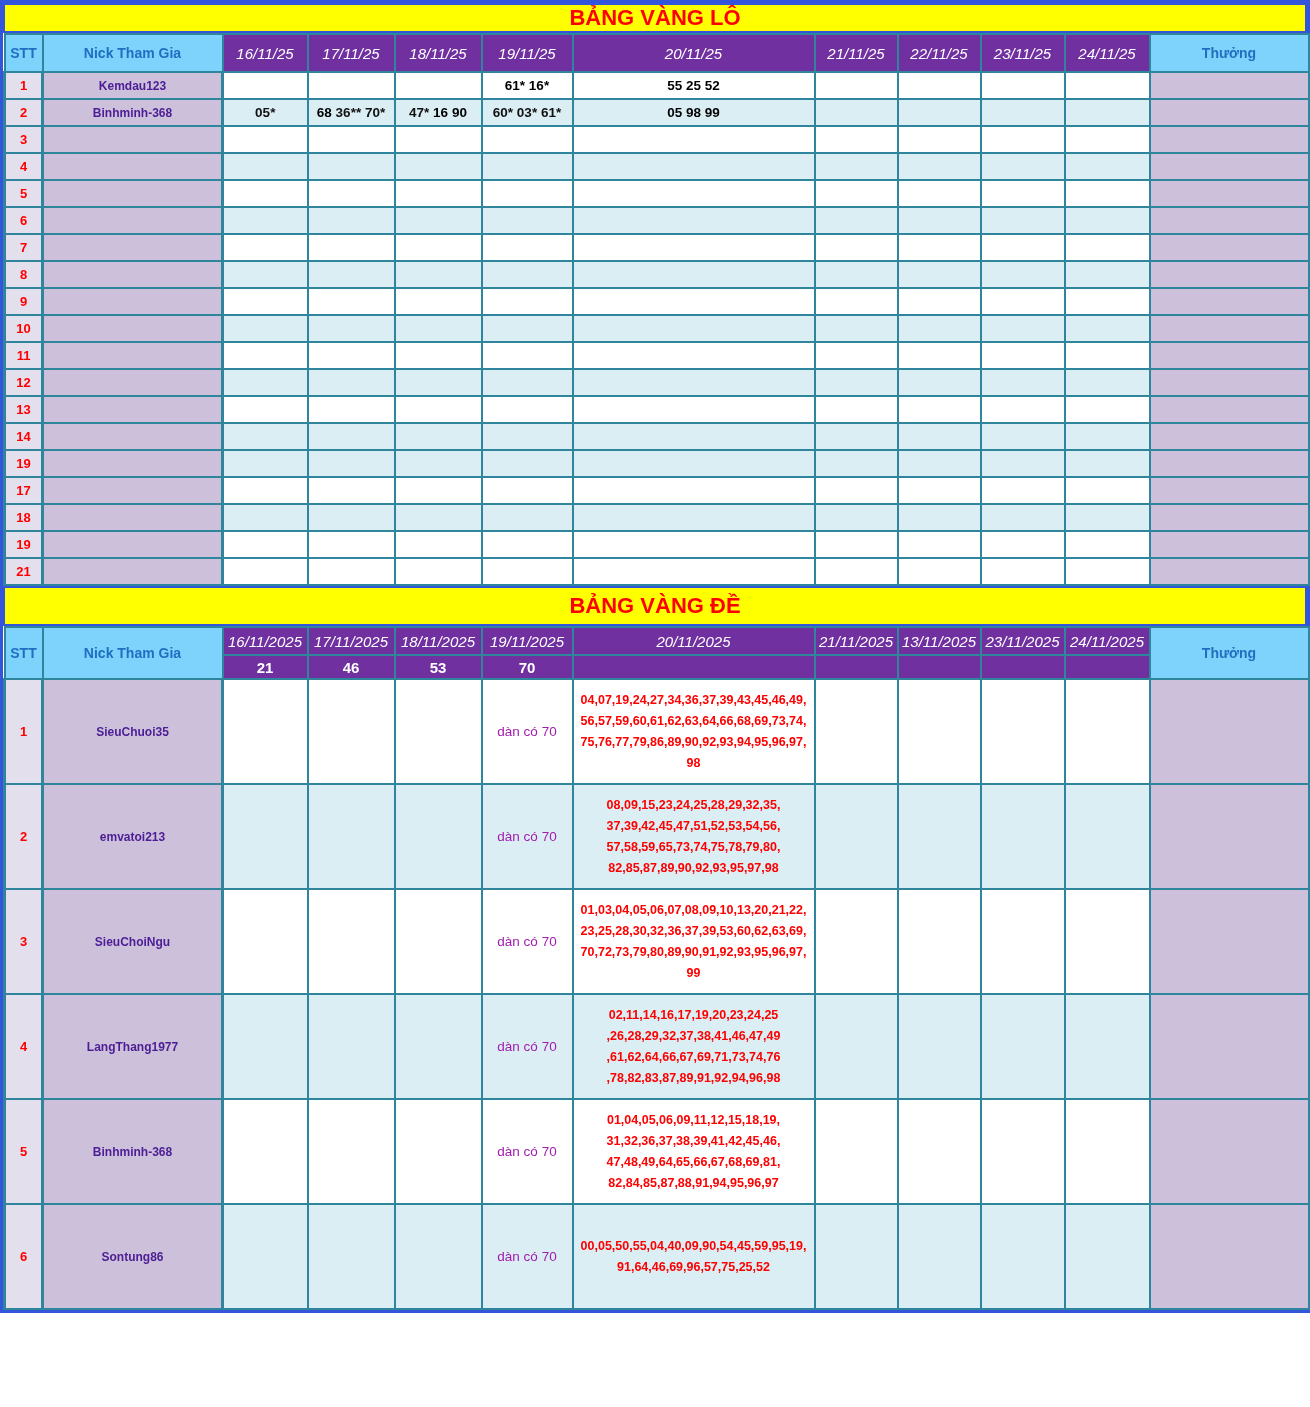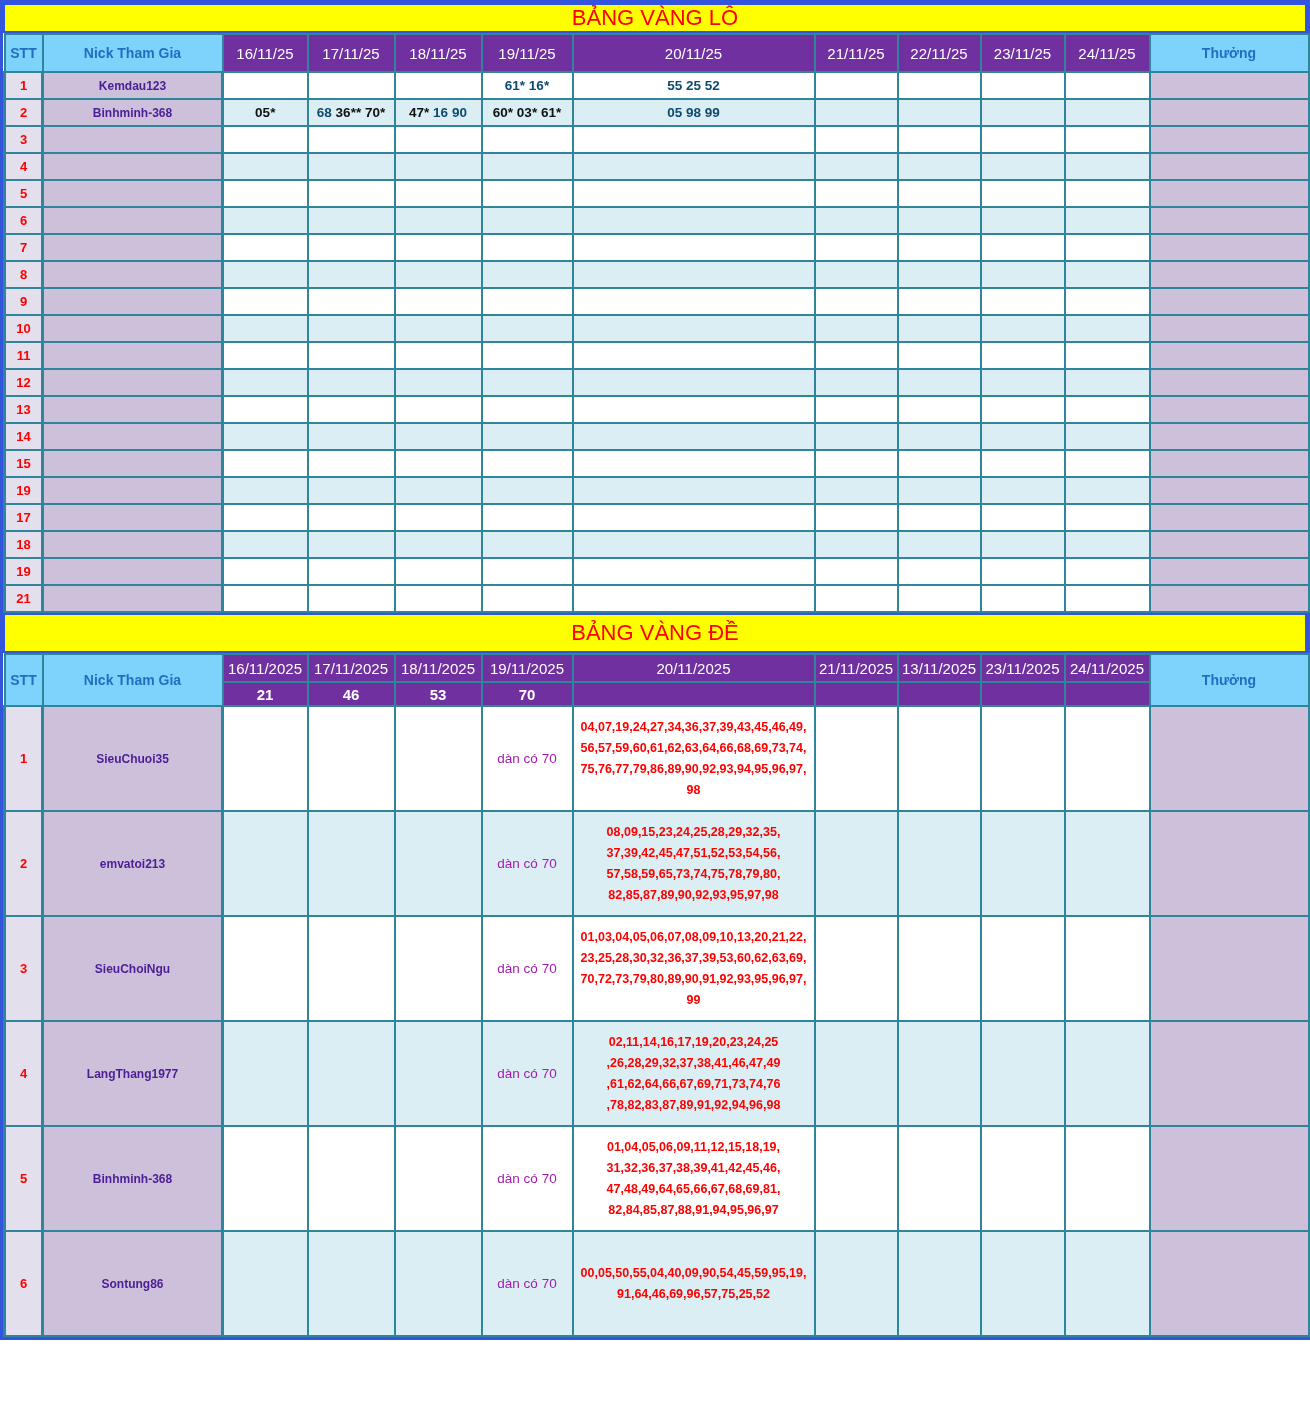--- a/index.html
+++ b/index.html
@@ -1,42 +1,42 @@
 <!DOCTYPE html>
 <html><head>
 <meta charset="utf-8">
 <style>
   html,body{margin:0;padding:0;background:#fff;}
   body{font-family:"Liberation Sans", sans-serif;}
   #sheet{width:1310px;box-sizing:border-box;border:3px solid #3355DB;background:#fff;}
   .banner{box-sizing:border-box;border:2px solid #3355DB;background:#FFFF00;height:30px;
           display:flex;align-items:center;justify-content:center;}
-  .banner .btxt{color:#FF0000;font-weight:400;font-size:22px;line-height:1;}
+  .banner .btxt{color:#FF0000;font-weight:700;font-size:22px;line-height:1;}
   table{border-collapse:collapse;table-layout:fixed;width:1304px;}
   col.c-stt{width:38px;} col.c-nick{width:180px;}
   col.c-d1{width:85px;} col.c-d2{width:87px;} col.c-d3{width:87px;} col.c-d4{width:91px;}
   col.c-wide{width:242px;}
   col.c-d6{width:83px;} col.c-d7{width:83px;} col.c-d8{width:84px;} col.c-d9{width:85px;}
   col.c-th{width:159px;}
   th,td{border:2px solid #2E859C;padding:0 2px;text-align:center;vertical-align:middle;overflow:hidden;}
   
   th.corner{background:#7dd3fc;color:#1F6FC0;font-weight:700;font-size:14px;}
-  th.date{background:#7030A0;color:#FFFFFF;font-weight:400;font-size:15px;}
+  th.date{background:#7030A0;color:#FFFFFF;font-weight:400;font-size:15px;font-style:italic;}
   th.subnum{background:#7030A0;color:#FFFFFF;font-weight:700;font-size:15px;height:22px;}
   #t1 thead th{height:36px;}
   #t2 thead tr.r1 th.date{height:26px;}
   
   #t1 tbody td{height:25px;}
   #t2 tbody td{height:103px;}
   td.stt{background:#E4DFEC;color:#FF0000;font-weight:700;font-size:13px;border-right-width:3px;border-left-width:3px;}
   td.nick{background:#CCC0DA;color:#4c1d95;font-weight:700;font-size:12px;border-right-width:3px;}
   td.thuong{background:#CCC0DA;}
   td.datecell{background:#FFFFFF;font-weight:700;font-size:13.5px;color:#111;}
   tr.even td.datecell{background:#DAEEF3;}
-  .red{color:#0c4a6e;}
+  .red{color:#000000;}
   .blk{color:#111111;}
   td.numbers{font-weight:700;font-size:12.5px;line-height:21px;color:#FF0000;}
   td.dan{font-weight:400;font-size:13.5px;color:#a21caf;}
   .numline{white-space:nowrap;}
 </style>
 </head>
 <body>
 
 <div id="sheet">
 
@@ -253,34 +253,20 @@
           <td class="datecell"></td>
           <td class="datecell"></td>
           <td class="datecell"></td>
           <td class="datecell"></td>
           <td class="datecell"></td>
           <td class="datecell"></td>
           <td class="thuong"></td>
         </tr>
         <tr class="even">
           <td class="stt">14</td>
-          <td class="nick"></td>
-          <td class="datecell"></td>
-          <td class="datecell"></td>
-          <td class="datecell"></td>
-          <td class="datecell"></td>
-          <td class="datecell"></td>
-          <td class="datecell"></td>
-          <td class="datecell"></td>
-          <td class="datecell"></td>
-          <td class="datecell"></td>
-          <td class="thuong"></td>
-        </tr>
-        <tr class="odd">
-          <td class="stt">15</td>
           <td class="nick"></td>
           <td class="datecell"></td>
           <td class="datecell"></td>
           <td class="datecell"></td>
           <td class="datecell"></td>
           <td class="datecell"></td>
           <td class="datecell"></td>
           <td class="datecell"></td>
           <td class="datecell"></td>
           <td class="datecell"></td>

